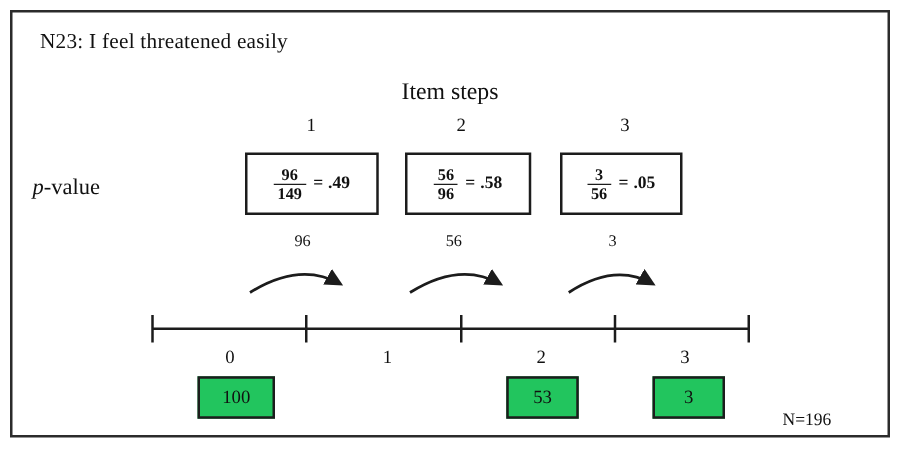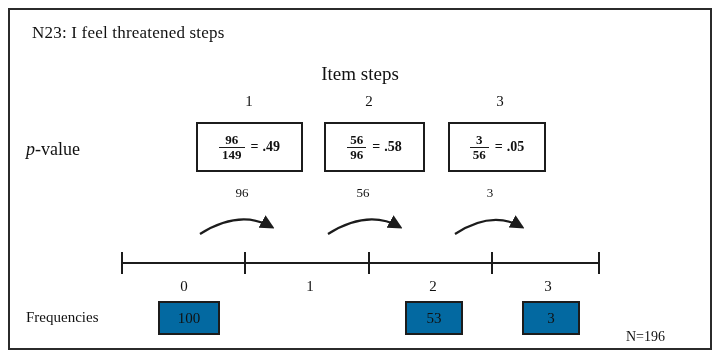--- a/index.html
+++ b/index.html
@@ -134,21 +134,21 @@
     text-align: center;
     margin-left: -30px;
   }
   
   .fbox {
     position: absolute;
     top: 301px;
     height: 34px;
     border: 2px solid #1c1c1c;
     box-sizing: border-box;
-    background: #0369a1;
+    background: #22c55e;
     display: flex;
     align-items: center;
     justify-content: center;
     font-size: 15px;
   }
   svg.arrows {
     position: absolute;
     left: 0;
     top: 0;
     width: 720px;
@@ -156,21 +156,21 @@
     pointer-events: none;
   }
 </style>
 </head>
 <body>
 
 <div id="figure">
 
   <div class="frame"></div>
 
-  <div class="txt title">N23: I feel threatened steps</div>
+  <div class="txt title">N23: I feel threatened easily</div>
 
   <div class="txt itemsteps">Item steps</div>
 
   <div class="txt steplabel" style="left:249px">1</div>
   <div class="txt steplabel" style="left:369px">2</div>
   <div class="txt steplabel" style="left:500px">3</div>
 
   <div class="txt pvaluelabel"><i>p</i><span>-value</span></div>
 
   <div class="pbox" style="left:196px; width:107px">
@@ -220,21 +220,20 @@
   <div class="tick" style="left:244px"></div>
   <div class="tick" style="left:368px"></div>
   <div class="tick" style="left:491px"></div>
   <div class="tick" style="left:598px"></div>
 
   <div class="txt ticklabel" style="left:184px">0</div>
   <div class="txt ticklabel" style="left:310px">1</div>
   <div class="txt ticklabel" style="left:433px">2</div>
   <div class="txt ticklabel" style="left:548px">3</div>
 
-  <div class="txt freqlabel">Frequencies</div>
 
   <div class="fbox" style="left:158px; width:62px">100</div>
   <div class="fbox" style="left:405px; width:58px">53</div>
   <div class="fbox" style="left:522px; width:58px">3</div>
 
   <div class="txt nlabel">N=196</div>
 
 </div>
 
 </body></html>

